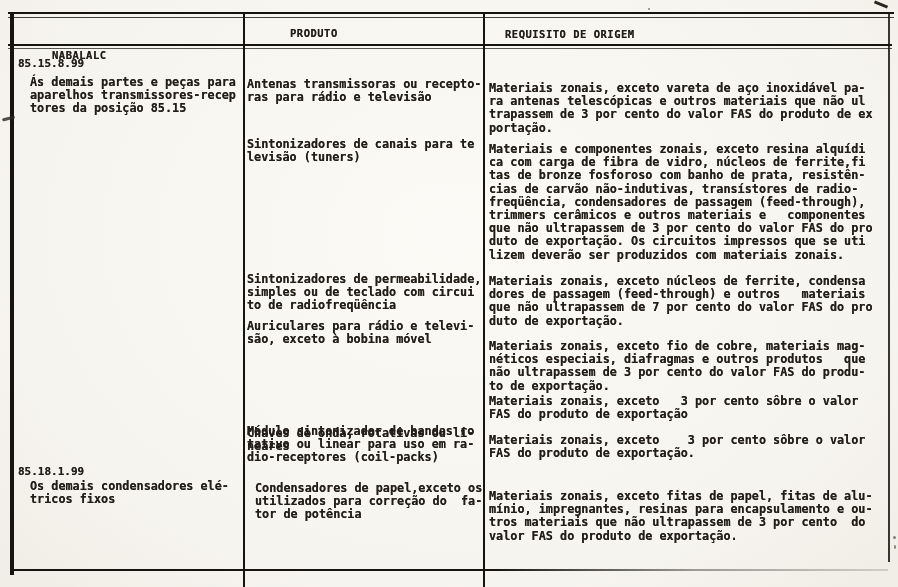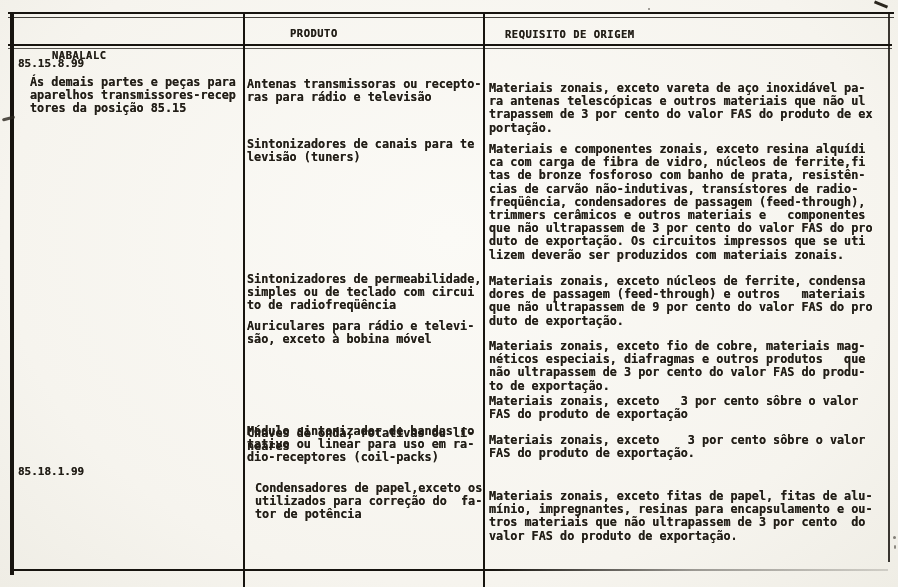--- a/index.html
+++ b/index.html
@@ -75,21 +75,21 @@
 trimmers cerâmicos e outros materiais e   componentes
 que não ultrapassem de 3 por cento do valor FAS do pro
 duto de exportação. Os circuitos impressos que se uti
 lizem deverão ser produzidos com materiais zonais.</div>
 
   <div class="cell" style="left:247px;top:273px;width:236px;">Sintonizadores de permeabilidade,
 simples ou de teclado com circui
 to de radiofreqüência</div>
   <div class="cell" style="left:489px;top:275px;width:400px;">Materiais zonais, exceto núcleos de ferrite, condensa
 dores de passagem (feed-through) e outros   materiais
-que não ultrapassem de 9 por cento do valor FAS do pro
+que não ultrapassem de 7 por cento do valor FAS do pro
 duto de exportação.</div>
 
   <div class="cell" style="left:247px;top:320px;width:236px;">Auriculares para rádio e televi-
 são, exceto à bobina móvel</div>
   <div class="cell" style="left:489px;top:340px;width:400px;">Materiais zonais, exceto fio de cobre, materiais mag-
 néticos especiais, diafragmas e outros produtos   que
 não ultrapassem de 3 por cento do valor FAS do produ-
 to de exportação.</div>
 
   <div class="cell" style="left:247px;top:394px;width:236px;margin-top:33px;">Chaves de onda, rotativas ou li-
@@ -97,20 +97,22 @@
   <div class="cell" style="left:489px;top:395px;width:400px;">Materiais zonais, exceto   3 por cento sôbre o valor
 FAS do produto de exportação</div>
 
   <div class="cell" style="left:247px;top:425px;width:236px;">Módulo sintonizador de bandas ro
 tativo ou linear para uso em ra-
 dio-receptores (coil-packs)</div>
   <div class="cell" style="left:489px;top:434px;width:400px;">Materiais zonais, exceto    3 por cento sôbre o valor
 FAS do produto de exportação.</div>
 
   <div class="cell code" style="left:18px;top:465px;">85.18.1.99</div>
+  <div class="cell" style="left:30px;top:480px;width:212px;">Os demais condensadores elé-
+tricos fixos</div>
 
   <div class="cell" style="left:247px;top:482px;width:236px;margin-left:8px;">Condensadores de papel,exceto os
 utilizados para correção do  fa-
 tor de potência</div>
   <div class="cell" style="left:489px;top:490px;width:400px;">Materiais zonais, exceto fitas de papel, fitas de alu-
 mínio, impregnantes, resinas para encapsulamento e ou-
 tros materiais que não ultrapassem de 3 por cento  do
 valor FAS do produto de exportação.</div>
 
   <div class="mark" style="left:874px;top:3px;width:14px;height:3px;transform:rotate(22deg);"></div>

